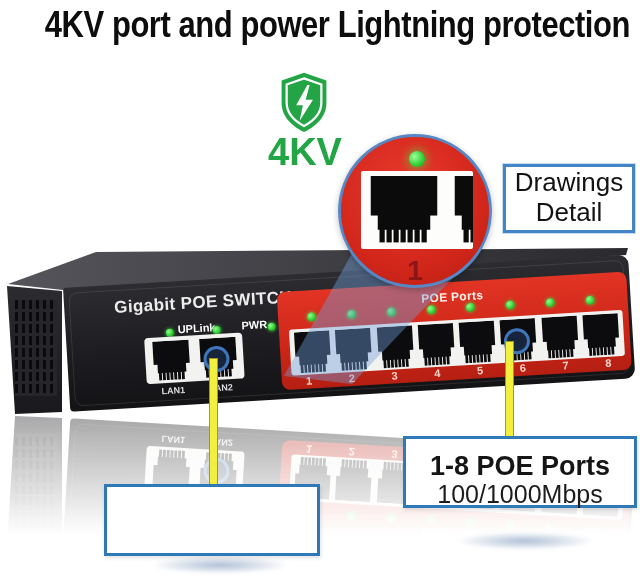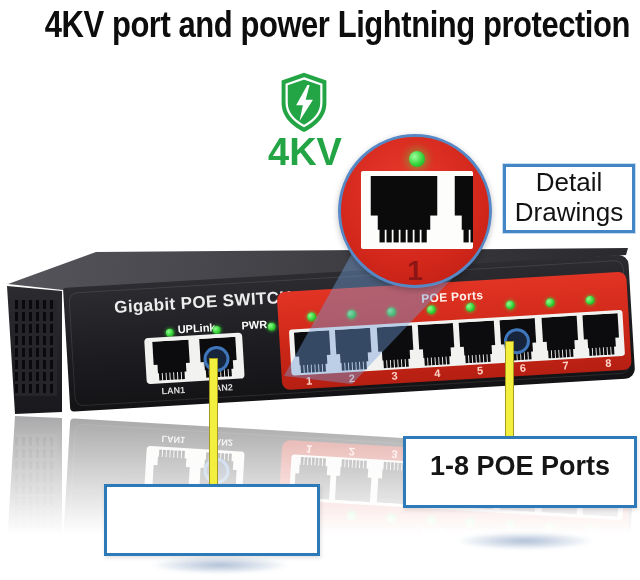--- a/index.html
+++ b/index.html
@@ -224,29 +224,30 @@
         <use href="#rj45" fill="#0b0b0b"></use>
         </svg>
       <svg class="rj45" style="position:absolute;left:92px;top:5px" viewBox="0 0 40 43" width="70" height="68" preserveAspectRatio="none">
         <use href="#rj45" fill="#0b0b0b"></use>
         </svg>
     </div>
     <div class="mag-num">1</div>
   </div>
 
   <div class="detail-box">
+    <div>Drawings</div>
     <div>Detail</div>
-    <div>Drawings</div>
   </div>
 
   <div class="yline yline-uplink"></div>
   <div class="yline yline-poe"></div>
 
   <div class="shadow shadow-uplink"></div>
   <div class="shadow shadow-poe"></div>
 
   <div class="callout callout-poe">
     <div class="l1">1-8 POE Ports</div>
+    <div class="l2">100/1000Mbps</div>
   </div>
   <div class="callout callout-uplink">
   </div>
 
 </div>
 
 </body></html>

